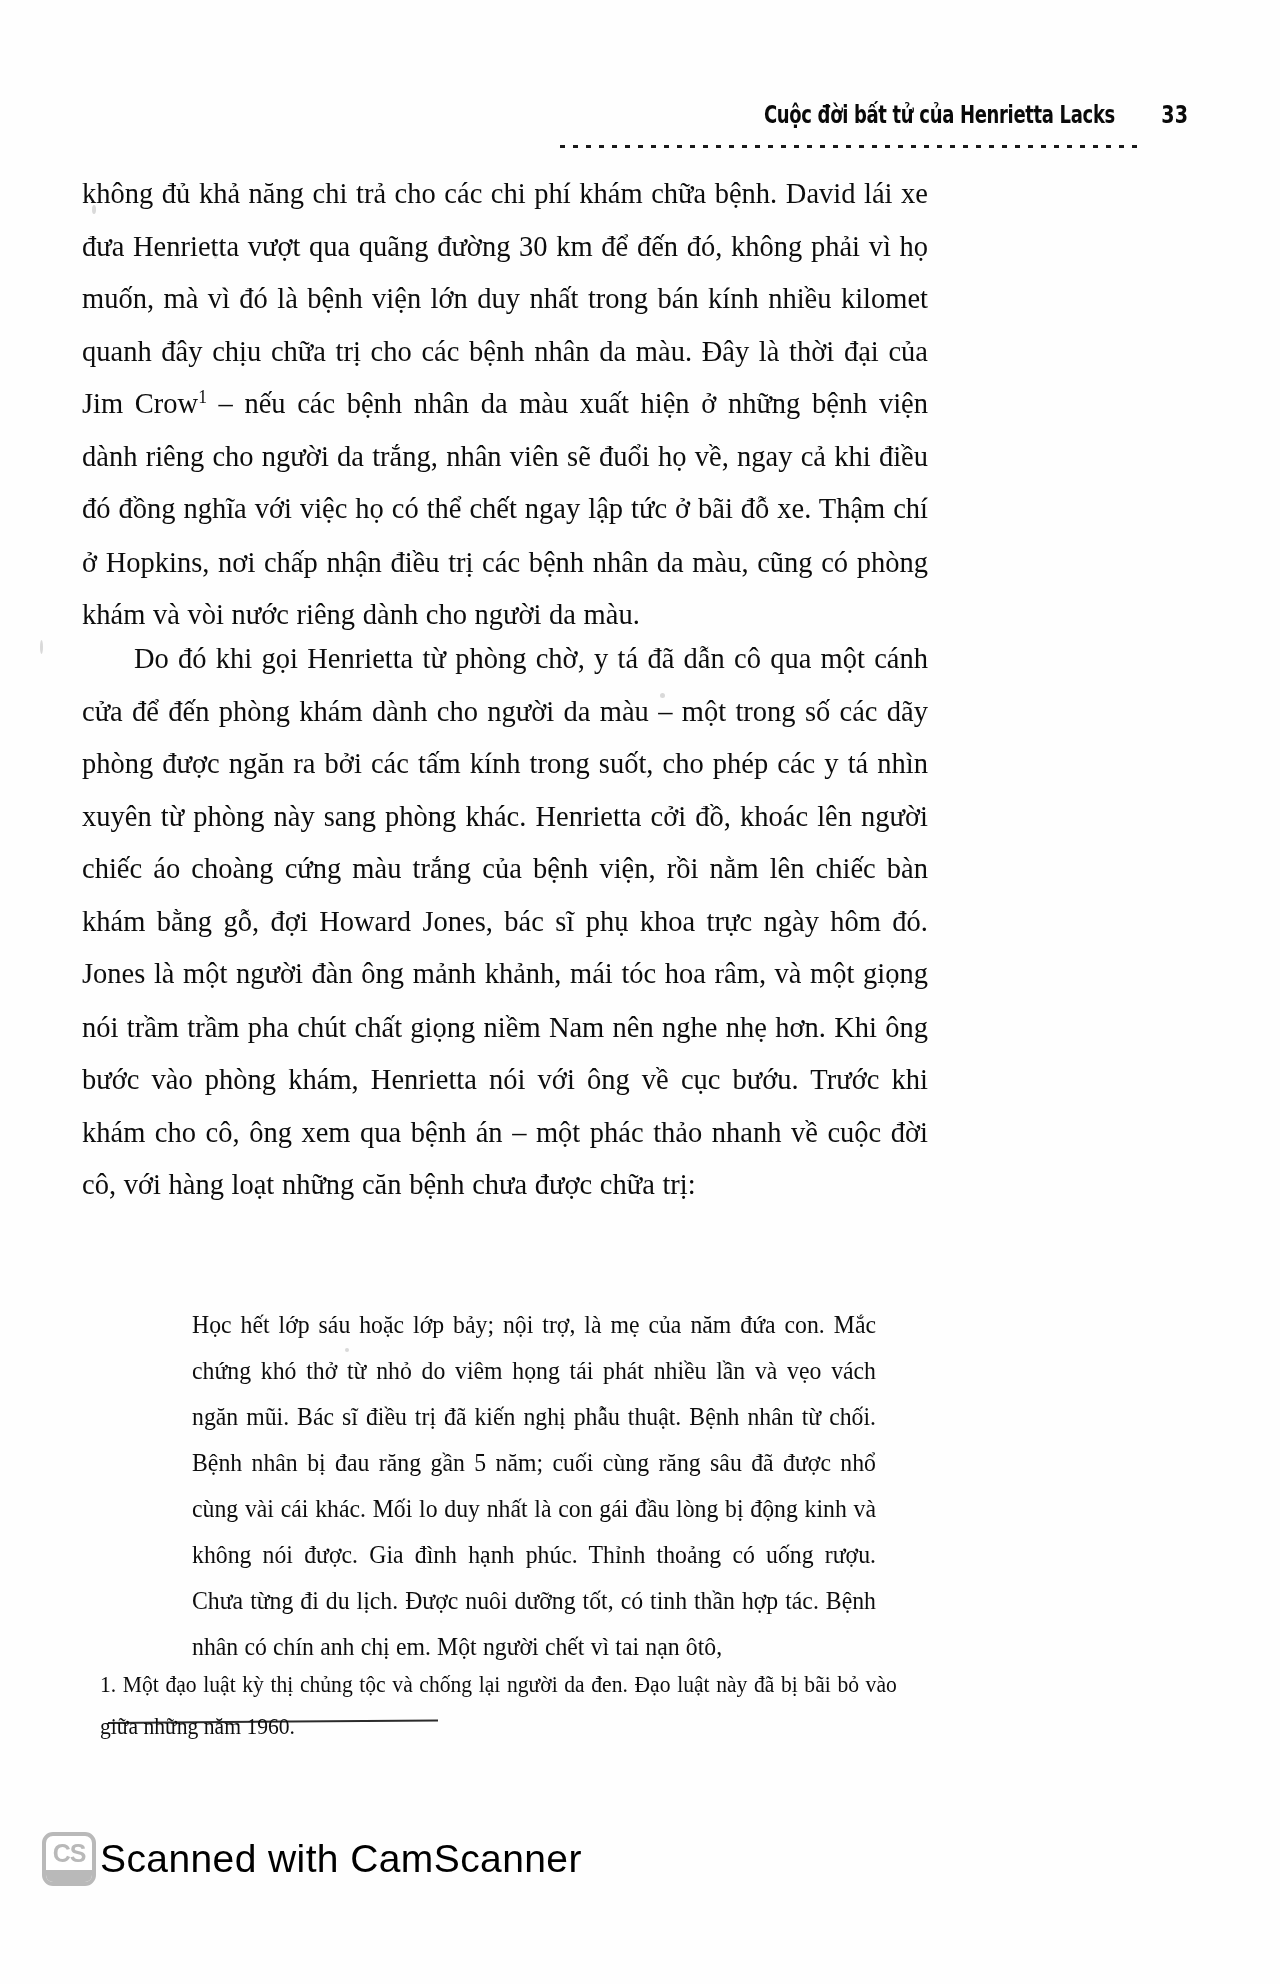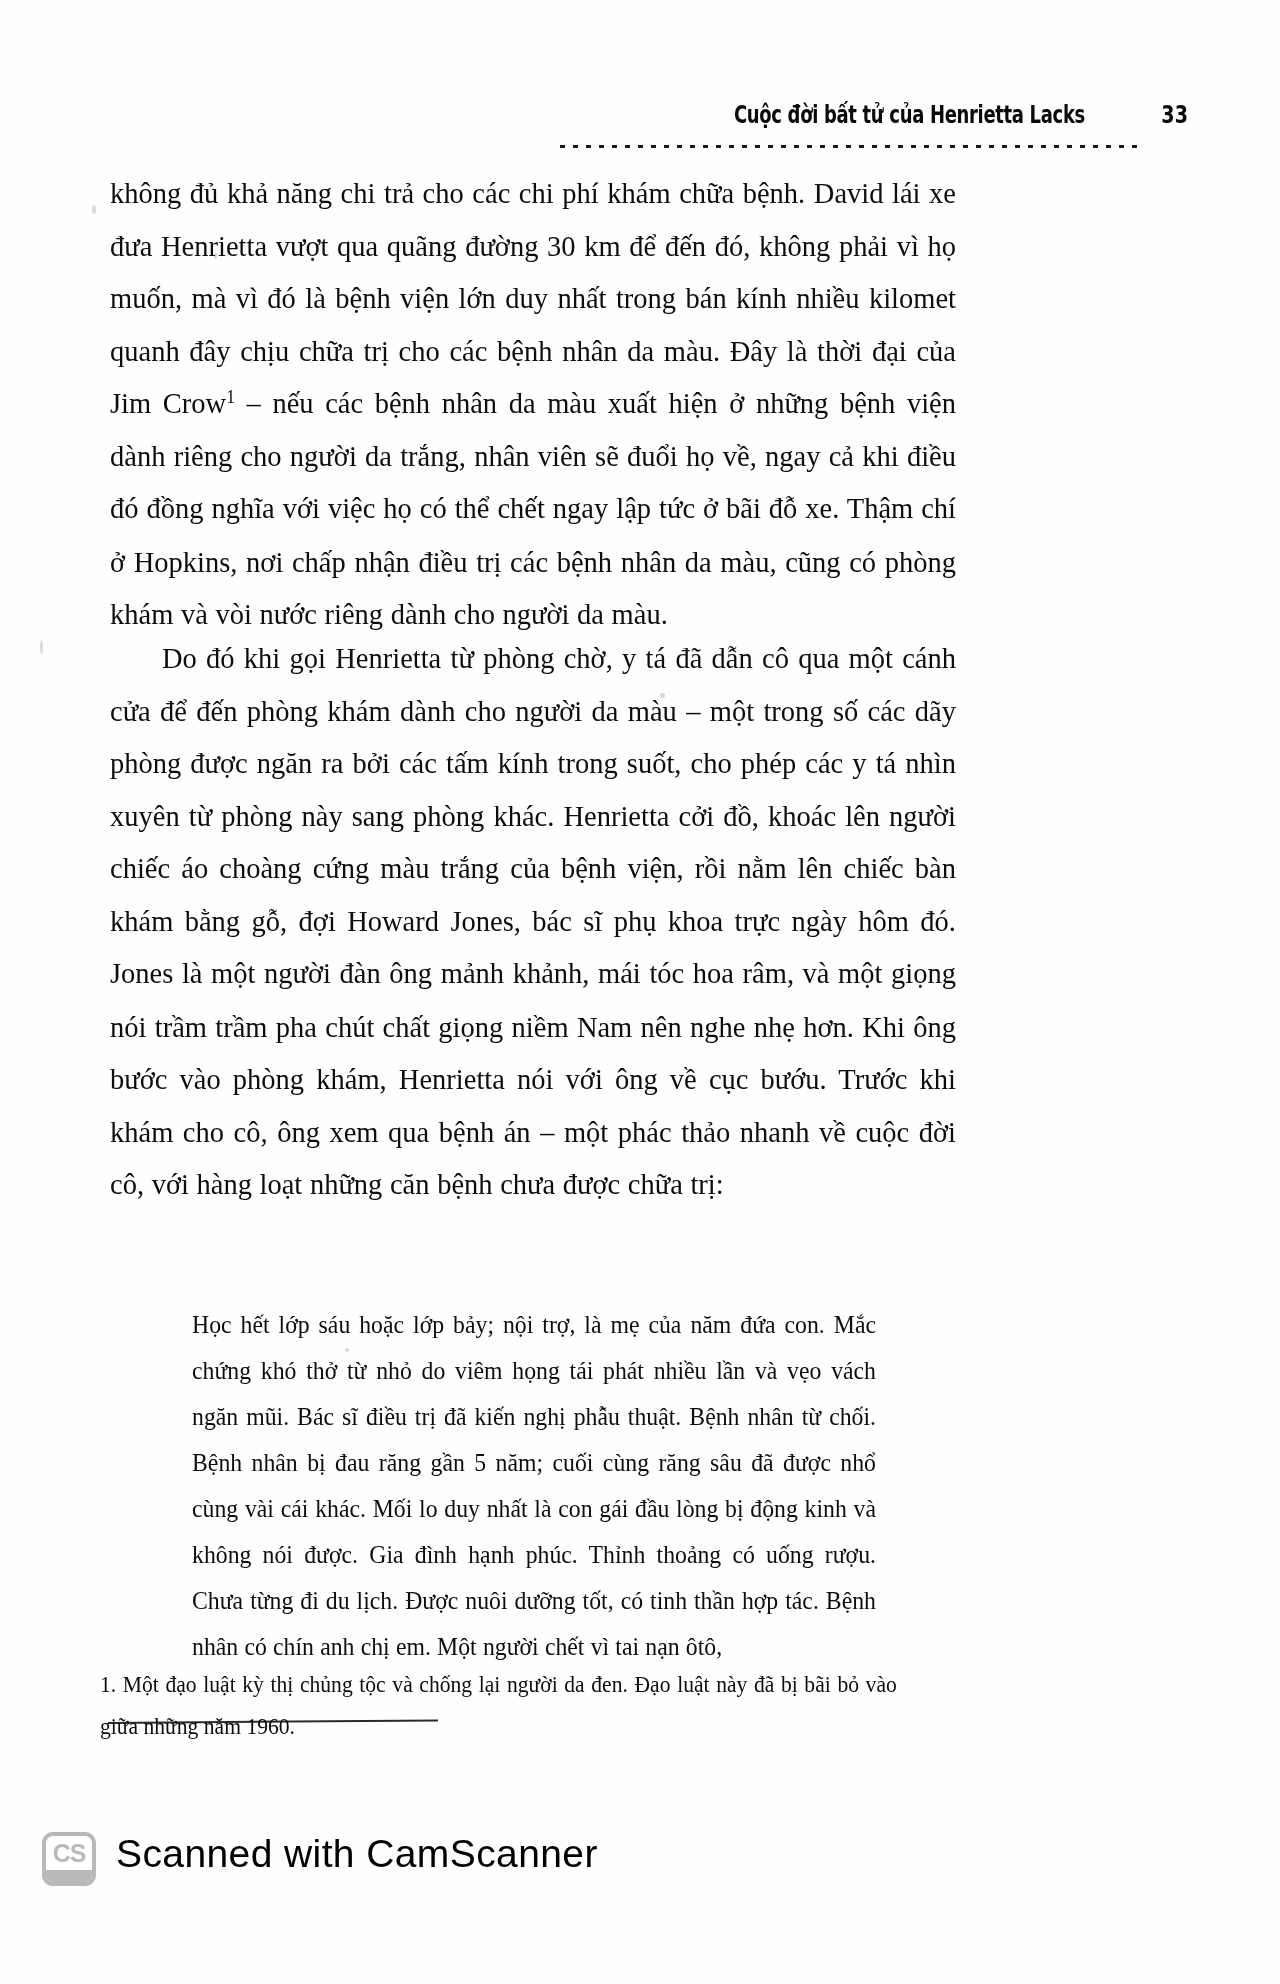--- a/index.html
+++ b/index.html
@@ -28,21 +28,20 @@
     position: absolute;
     top: 100px;
     left: 80px;
     right: 70px;
     height: 46px;
   }
   .running-head-inner {
     display: flex;
     align-items: baseline;
     justify-content: flex-end;
-    gap: 30px;
     padding-right: 20px;
   }
   .rh-title {
     font-family: "DejaVu Sans Condensed", "Liberation Sans Narrow", "Liberation Sans", sans-serif;
     font-weight: bold;
     font-size: 25px;
     letter-spacing: -0.4px;
     transform: scaleX(0.80);
     transform-origin: right baseline;
     white-space: nowrap;
@@ -68,21 +67,20 @@
       rgba(0,0,0,0) 5px, rgba(0,0,0,0) 13px
     );
   }
 
   
   .body-col {
     position: absolute;
     top: 168px;
     left: 82px;
     width: 846px;
-    margin-left: 28px;
   }
   p.para {
     margin: 0 0 0 0;
     font-size: 28.5px;
     line-height: 50.5px;
     text-align: justify;
     text-justify: inter-word;
     word-spacing: 0.5px;
     transform: scaleY(1.04);
     transform-origin: top left;
@@ -139,22 +137,22 @@
     transform: scaleX(0.96);
     transform-origin: top left;
   }
 
   
   .watermark {
     position: absolute;
     left: 42px;
     top: 1832px;
     display: flex;
-    align-items: flex-start;
-    gap: 20px;
+    align-items: center;
+    gap: 4px;
     opacity: 1;
     user-select: none;
   }
   .cs-logo {
     width: 54px;
     height: 54px;
     border: 4px solid #b9b9b9;
     border-radius: 11px;
     position: relative;
     box-sizing: border-box;

